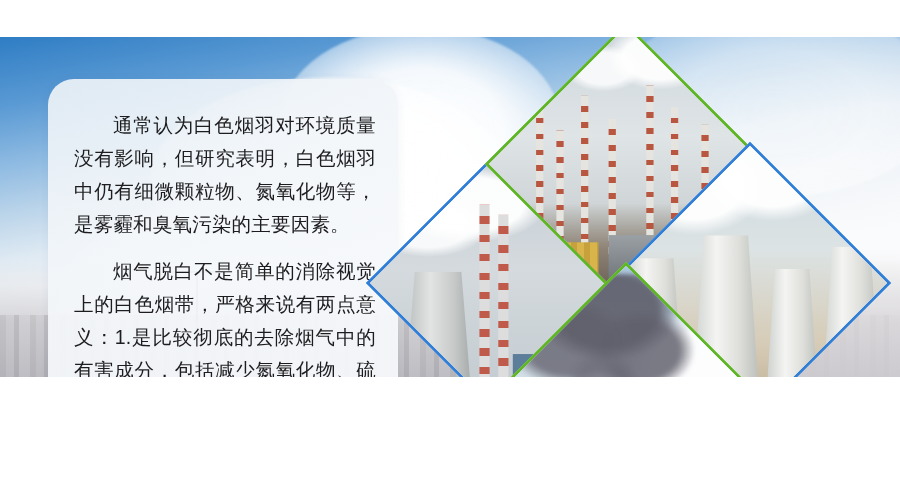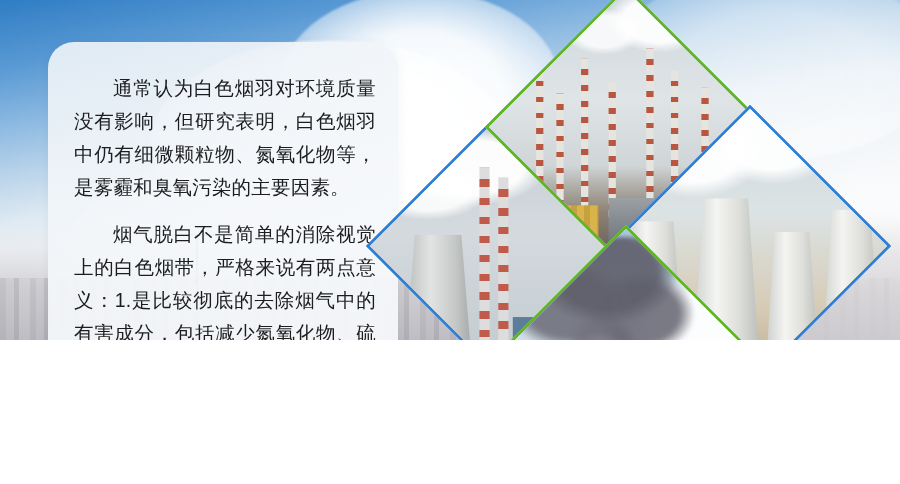--- a/index.html
+++ b/index.html
@@ -9,20 +9,21 @@
     background:#ffffff;
     position:relative;
   }
 
   
   #stage {
     position:relative;
     width:900px; height:340px;
     overflow:hidden;
     background:#0ea5e9;
+    margin-top:37px;
   }
 
   
   .bg-sky {
     position:absolute; inset:0;
     background:
       linear-gradient(170deg,
         #2f7dc4 0%,
         #5a9ad4 14%,
         #8fbbe2 26%,

